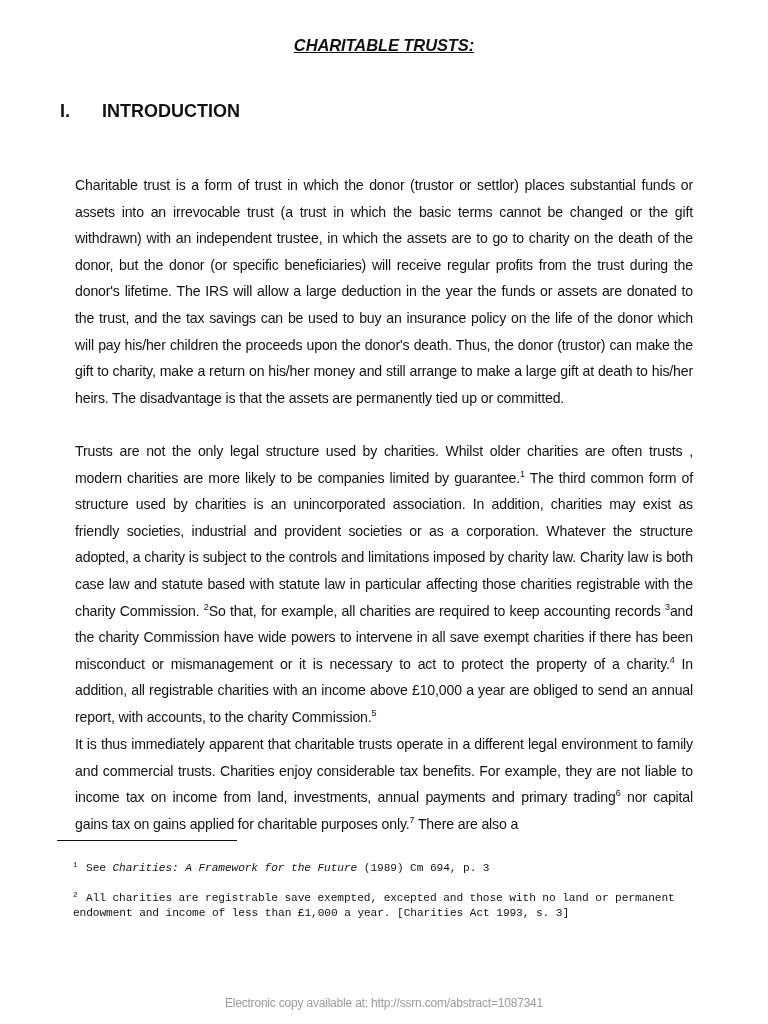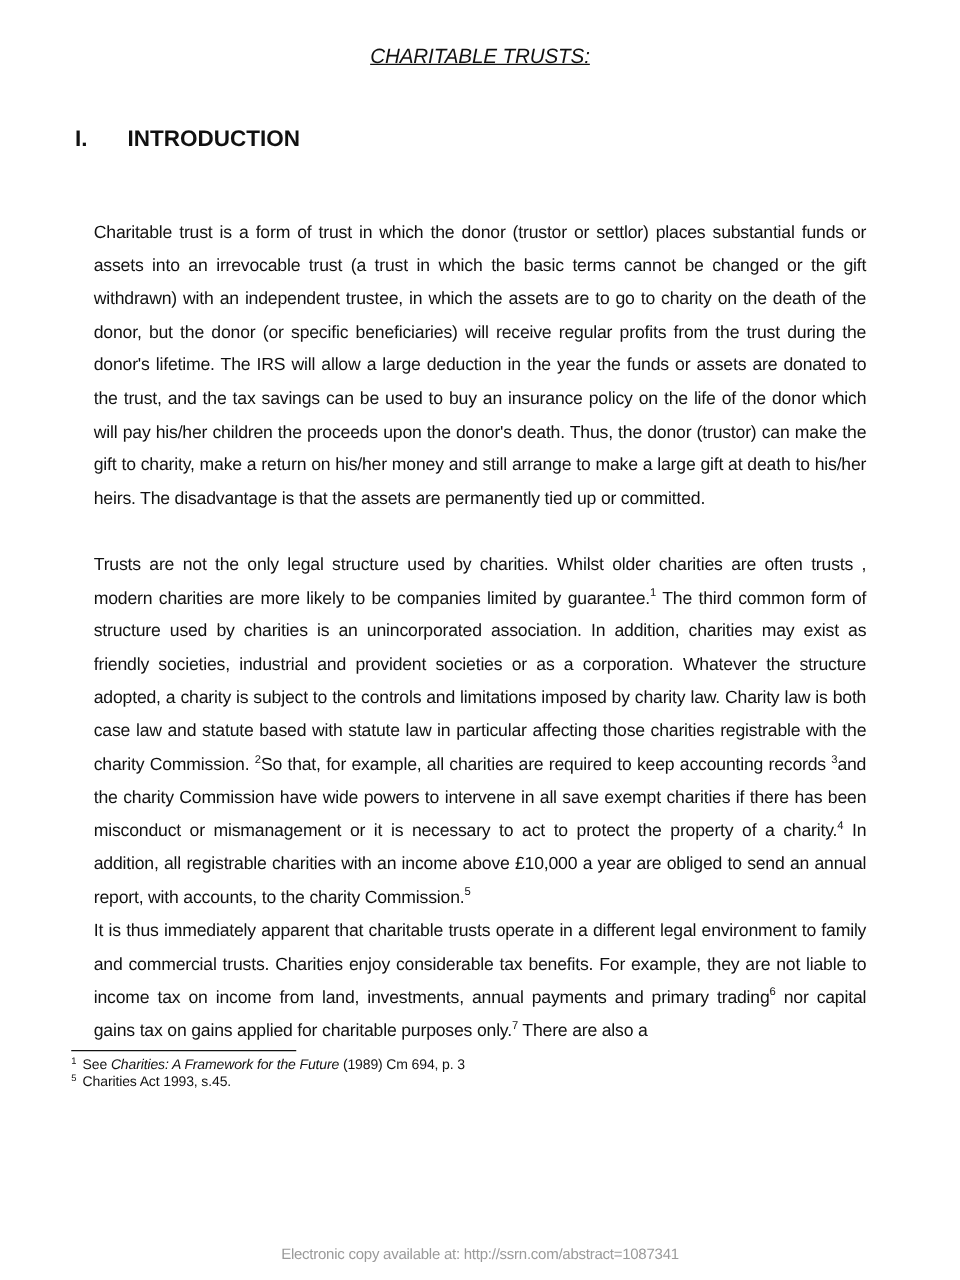--- a/index.html
+++ b/index.html
@@ -21,21 +21,21 @@
       width: 768px; height: 1024px;
     }
     .title-block {
       position: absolute;
       left: 0; top: 35px;
       width: 768px;
       text-align: center;
     }
     .title-line {
       font-size: 16.5px;
-      font-weight: normal;
+      font-weight: bold;
       font-style: italic;
       text-decoration: underline;
       line-height: 21px;
       letter-spacing: -0.1px;
     }
     .section-heading {
       position: absolute;
       left: 60px; top: 102px;
       font-size: 18px;
       font-weight: bold;
@@ -71,21 +71,21 @@
       border-top: 1px solid #111;
     }
     .footnotes {
       position: absolute;
       left: 57px; top: 845px;
       width: 660px;
       font-size: 11.2px;
       line-height: 14.3px;
       letter-spacing: -0.1px;
     }
-    .footnote { margin: 0; }
+    .footnote { margin: 16px; font-family: Liberation Mono, monospace; }
     .footnote sup {
       font-size: 7.5px;
       vertical-align: 4px;
       margin-right: 2px;
     }
     .footer {
       position: absolute;
       left: 0; top: 996px;
       width: 768px;
       text-align: center;
@@ -122,17 +122,17 @@
   <div class="body-text" style="top:713px;">
     <p>
       <span>It is thus immediately apparent that charitable trusts operate in a different legal environment to family and commercial trusts. Charities enjoy considerable tax benefits. For example, they are not liable to income tax on income from land, investments, annual payments and primary trading</span><sup>6</sup><span> nor capital gains tax on gains applied for charitable purposes only.</span><sup>7</sup><span> There are also a</span>
     </p>
   </div>
 
   <div class="footnote-rule"></div>
 
   <div class="footnotes">
     <p class="footnote"><sup>1</sup><span> See </span><i>Charities: A Framework for the Future</i><span> (1989) Cm 694, p. 3</span></p>
-    <p class="footnote"><sup>5</sup><span> Charities Act 1993, s.45.</span></p>
+    <p class="footnote"><sup>2</sup><span> All charities are registrable save exempted, excepted and those with no land or permanent endowment and income of less than £1,000 a year. [Charities Act 1993, s. 3]</span></p>
   </div>
 
   <div class="footer">Electronic copy available at: http://ssrn.com/abstract=1087341</div>
 </div>
 
 </body></html>

